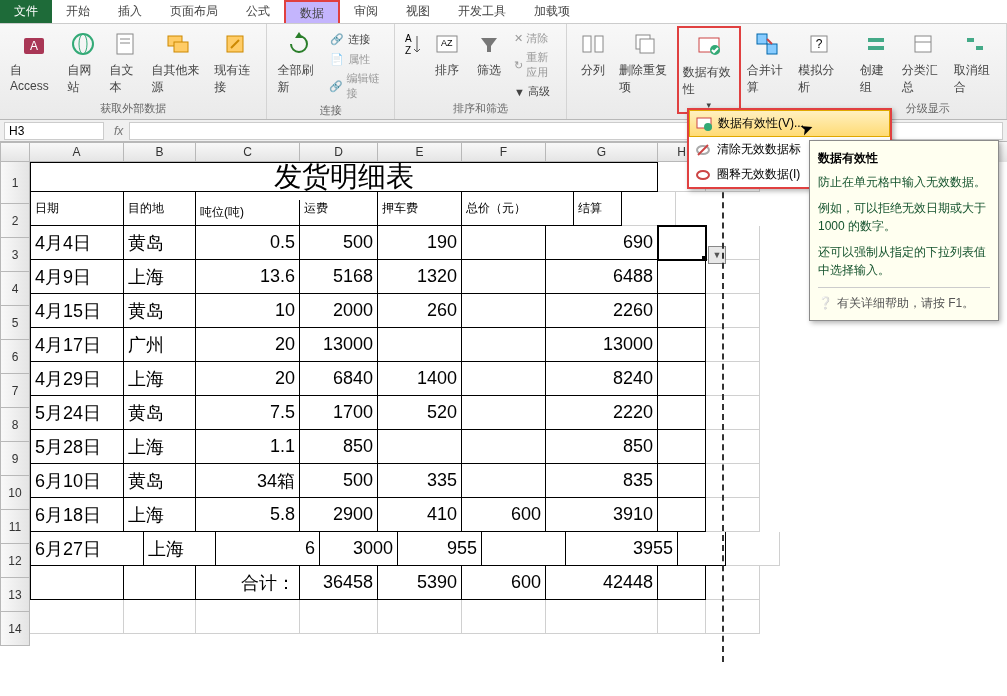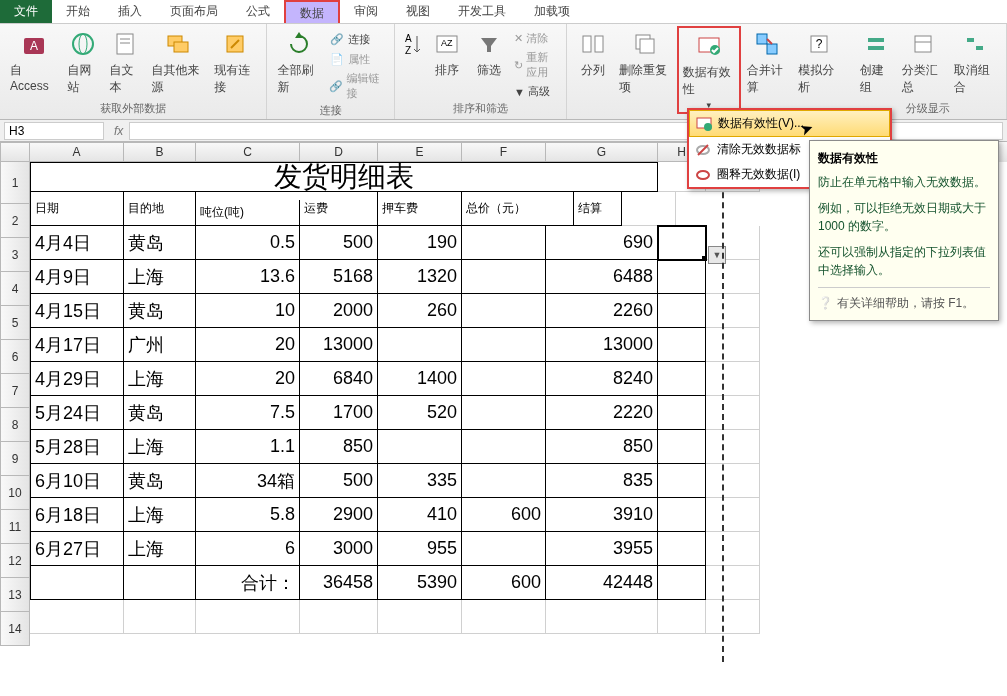--- a/index.html
+++ b/index.html
@@ -476,21 +476,21 @@
           <div class="cell tbl" style="width: 72px;">上海</div>
           <div class="cell tbl num" style="width: 104px;">5.8</div>
           <div class="cell tbl num" style="width: 78px;">2900</div>
           <div class="cell tbl num" style="width: 84px;">410</div>
           <div class="cell tbl num" style="width: 84px;">600</div>
           <div class="cell tbl num" style="width: 112px;">3910</div>
           <div class="cell tbl" style="width: 48px;"></div>
           <div class="cell" style="width: 54px;"></div>
         </div>
         <div class="row ">
-          <div class="cell tbl" style="width: 94px; border-left: 1px solid rgb(0, 0, 0);">6月27日</div>
+          <div class="cell tbl" style="width: 114px; border-left: 1px solid rgb(0, 0, 0);">6月27日</div>
           <div class="cell tbl" style="width: 72px;">上海</div>
           <div class="cell tbl num" style="width: 104px;">6</div>
           <div class="cell tbl num" style="width: 78px;">3000</div>
           <div class="cell tbl num" style="width: 84px;">955</div>
           <div class="cell tbl num" style="width: 84px;"></div>
           <div class="cell tbl num" style="width: 112px;">3955</div>
           <div class="cell tbl" style="width: 48px;"></div>
           <div class="cell" style="width: 54px;"></div>
         </div>
         <div class="row ">

